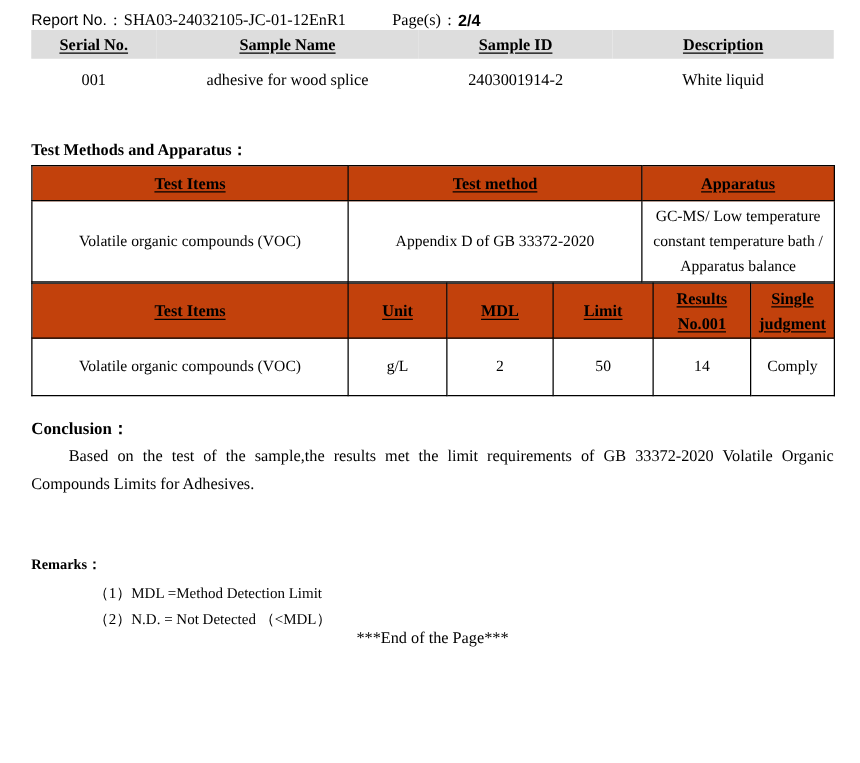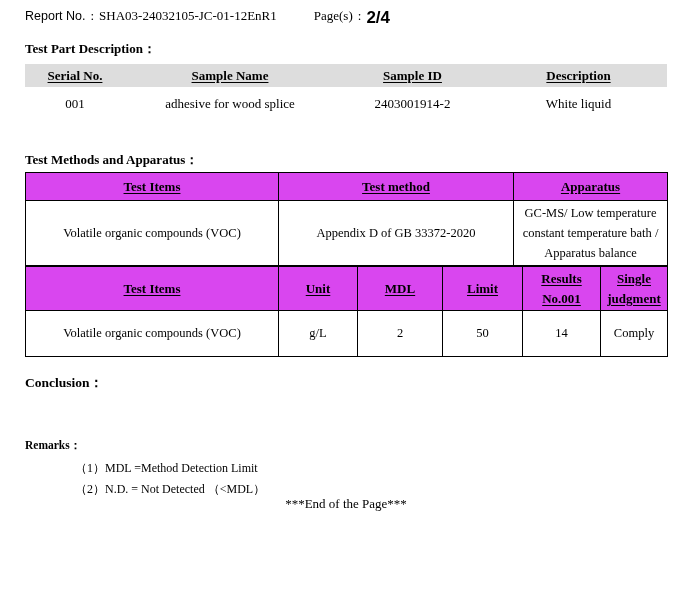--- a/index.html
+++ b/index.html
@@ -7,22 +7,22 @@
   body {
     width: 688px; height: 610px; overflow: hidden;
     color: #000; font-family: "Liberation Serif", serif;
   }
   .page { width: 688px; height: 610px; padding: 8px 21px 0 25px; }
 
   
   .header-line { display: flex; align-items: baseline; font-size: 13px; height: 16px; }
   .lbl-sans { font-family: "Liberation Sans", sans-serif; font-size: 12.5px; }
   .sep { margin: 0 5px; }
-  .pages-group { margin-left: 37px; display: flex; align-items: flex-start; }
-  .pages-value { font-family: "Liberation Sans", sans-serif; font-weight: bold; font-size: 17px; }
+  .pages-group { margin-left: 37px; display: flex; align-items: flex-end; }
+  .pages-value { font-family: "Liberation Sans", sans-serif; font-weight: bold; font-size: 13px; }
 
   
   .sec-heading { font-weight: bold; font-size: 13px; }
   .h-part    { margin: 16px 0 6px 0; }
   .h-methods { margin: 30px 0 3px 0; }
   .h-results { margin: 18px 0 3px 0; }
   .h-concl   { margin: 17px 0 2px 0; font-size: 13.5px; }
   .h-remarks { margin: 46px 0 5px 0; font-size: 11.5px; }
 
   
@@ -31,21 +31,21 @@
   .colhead { font-weight: bold; text-decoration: underline; text-underline-offset: 2px; font-size: 13px; }
 
   
   .t-plain thead tr { background: #dddddd; }
   .t-plain th { height: 23px; }
   .t-plain td { height: 34px; font-size: 13px; }
 
   
   .t-border { border-collapse: collapse; }
   .t-border th, .t-border td { border: 1.5px solid #000; }
-  .t-border thead tr { background: #d946ef; }
+  .t-border thead tr { background: #c2410c; }
   .t-methods th { height: 28px; }
   .t-methods td { height: 64px; font-size: 12.5px; line-height: 20px; padding: 2px 3px; }
   .t-results th { height: 44px; line-height: 20px; }
   .t-results td { height: 46px; font-size: 12.5px; }
   .two-line span { display: block; }
 
   
   .concl-text {
     width: 642px; font-size: 13px; line-height: 22px;
     text-align: justify; text-indent: 30px;
@@ -66,21 +66,20 @@
     <span class="lbl-sans">Report No.</span>
     <span class="sep">:</span>
     <span>SHA03-24032105-JC-01-12EnR1</span>
     <span class="pages-group">
       <span>Page(s)</span>
       <span class="sep">:</span>
       <span class="pages-value">2/4</span>
     </span>
   </div>
 
-  <div class="sec-heading h-part">Test Part Description：</div>
 
   <table class="t-plain">
     <colgroup>
         <col style="width:100px">
         <col style="width:210px">
         <col style="width:155px">
         <col style="width:177px">
       </colgroup>
     <thead>
       <tr>
@@ -156,20 +155,21 @@
         <td>g/L</td>
         <td>2</td>
         <td>50</td>
         <td>14</td>
         <td>Comply</td>
       </tr>
     </tbody>
   </table>
 
   <div class="sec-heading h-concl">Conclusion：</div>
+  <div class="concl-text">Based on the test of the sample,the results met the limit requirements of GB 33372-2020 Volatile Organic Compounds Limits for Adhesives.</div>
 
   <div class="sec-heading h-remarks">Remarks：</div>
   <div class="remark-item">（1）MDL =Method Detection Limit</div>
   <div class="remark-item">（2）N.D. = Not Detected （&lt;MDL）</div>
 
   <div class="end-line">***End of the Page***</div>
 
 </div>
 
 </body></html>

